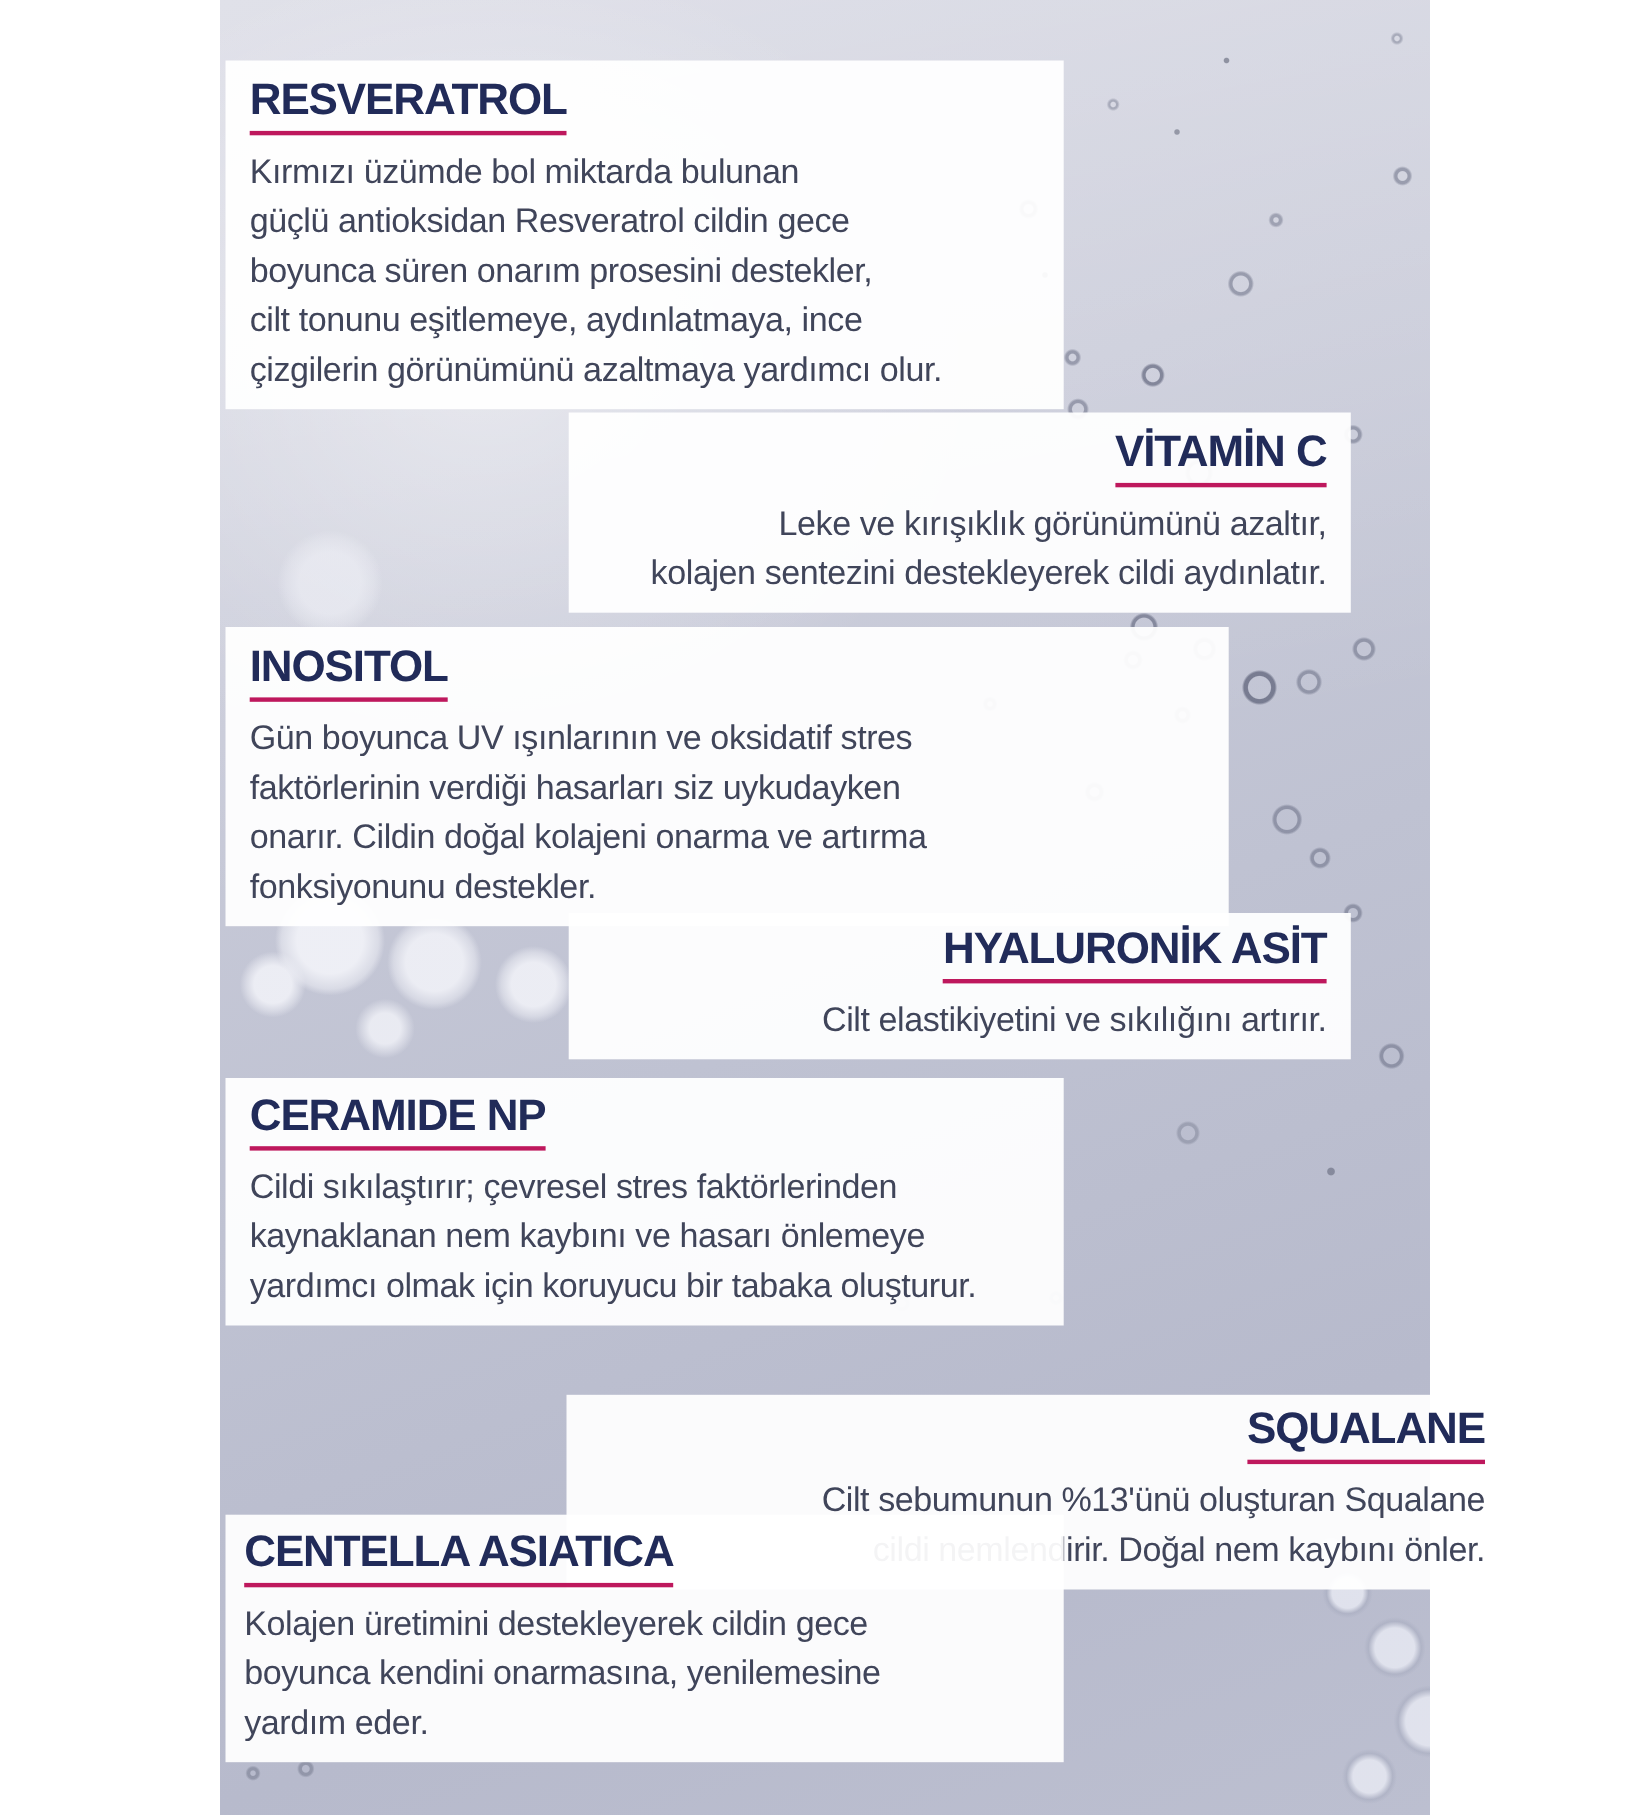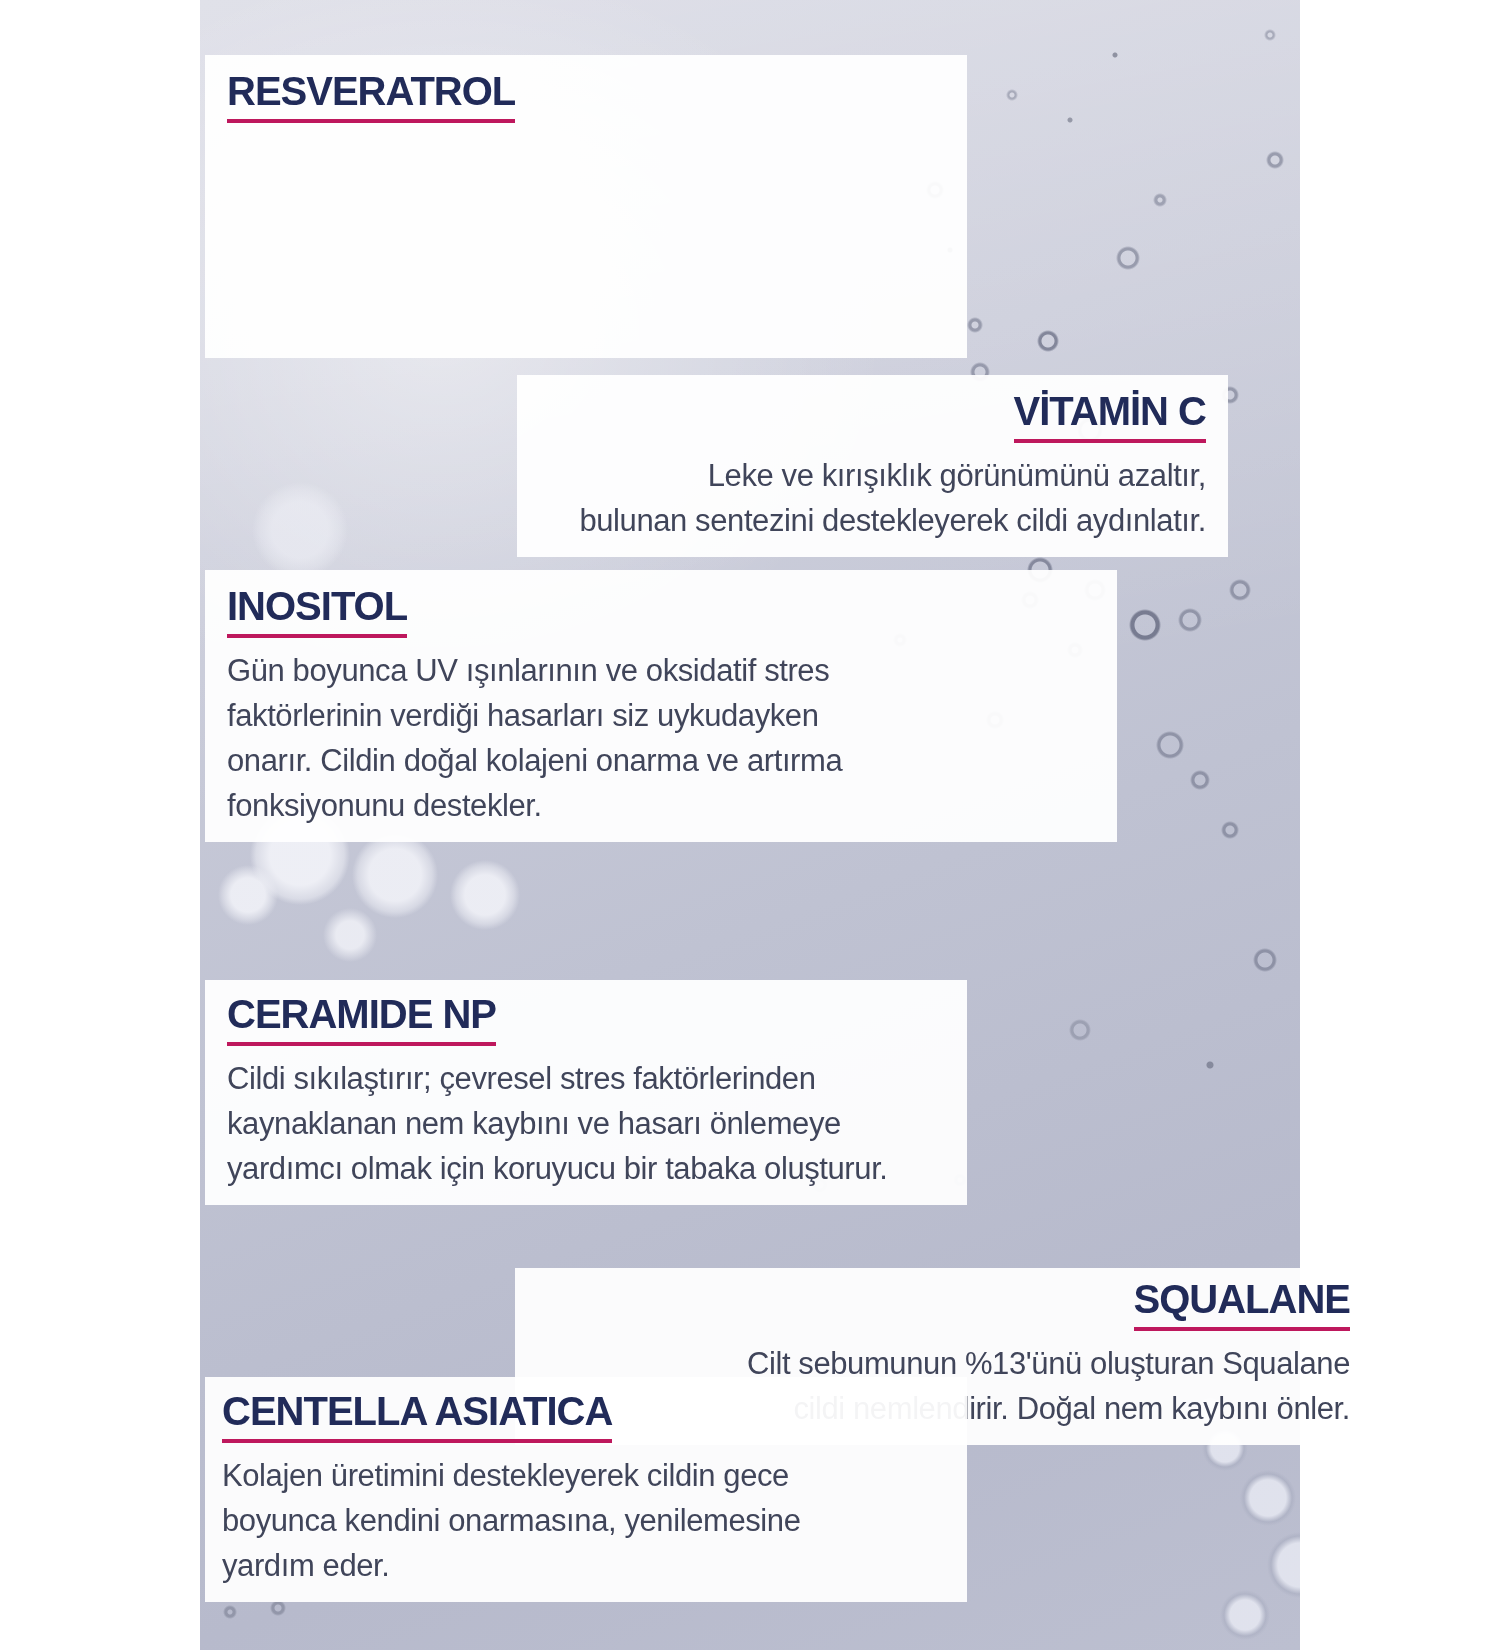--- a/index.html
+++ b/index.html
@@ -111,36 +111,45 @@
   .c6 { left: 205px; top: 1377px; width: 762px; min-height: 213px; padding-top: 14px; padding-left: 17px; }
 </style>
 </head>
 <body>
 
 <div class="stage">
   <div class="photo"></div>
 
   <div class="card c0">
     <div class="title">RESVERATROL</div>
+    <div class="body">Kırmızı üzümde bol miktarda bulunan
+güçlü antioksidan Resveratrol cildin gece
+boyunca süren onarım prosesini destekler,
+cilt tonunu eşitlemeye, aydınlatmaya, ince
+çizgilerin görünümünü azaltmaya yardımcı olur.</div>
   </div>
 
   <div class="card c1 right">
     <div class="title">VİTAMİN C</div>
     <div class="body">Leke ve kırışıklık görünümünü azaltır,
-bulunan sentezini destekleyerek cildi aydınlatır.</div>
+kolajen sentezini destekleyerek cildi aydınlatır.</div>
   </div>
 
   <div class="card c2">
     <div class="title">INOSITOL</div>
     <div class="body">Gün boyunca UV ışınlarının ve oksidatif stres
 faktörlerinin verdiği hasarları siz uykudayken
 onarır. Cildin doğal kolajeni onarma ve artırma
 fonksiyonunu destekler.</div>
   </div>
 
+  <div class="card c3 right">
+    <div class="title">HYALURONİK ASİT</div>
+    <div class="body">Cilt elastikiyetini ve sıkılığını artırır.</div>
+  </div>
 
   <div class="card c4">
     <div class="title">CERAMIDE NP</div>
     <div class="body">Cildi sıkılaştırır; çevresel stres faktörlerinden
 kaynaklanan nem kaybını ve hasarı önlemeye
 yardımcı olmak için koruyucu bir tabaka oluşturur.</div>
   </div>
 
   <div class="card c5 right">
     <div class="title">SQUALANE</div>

